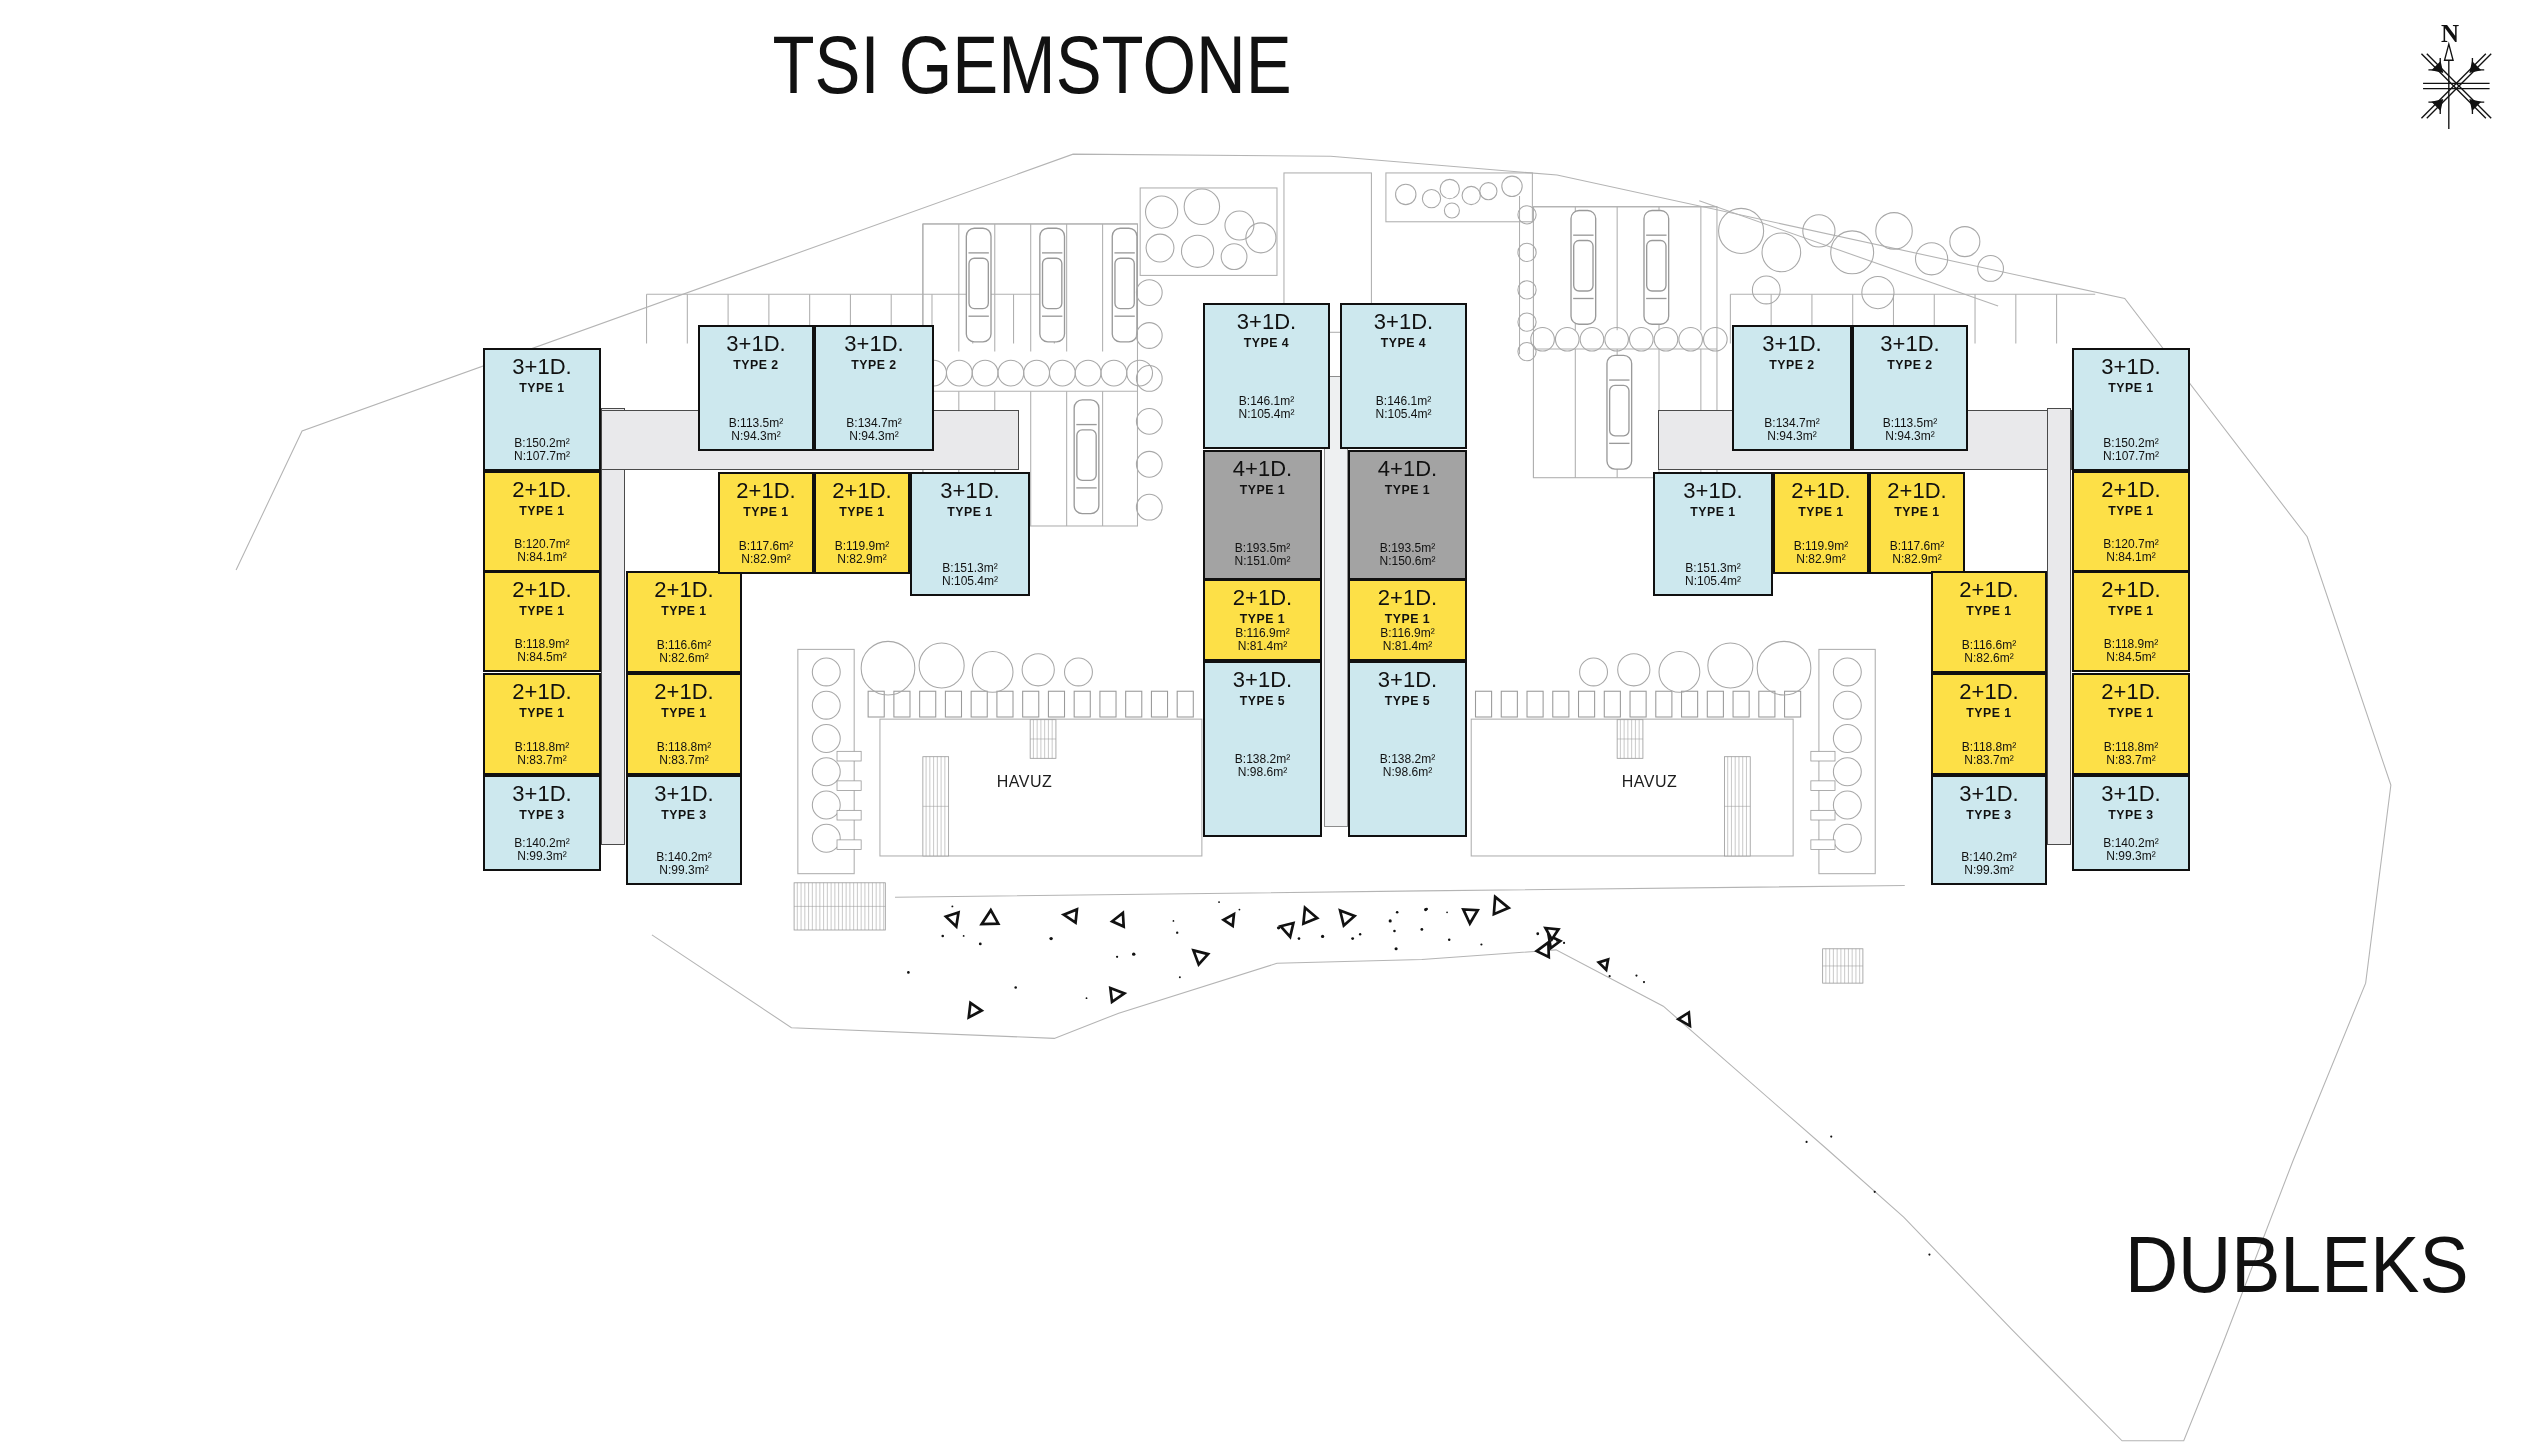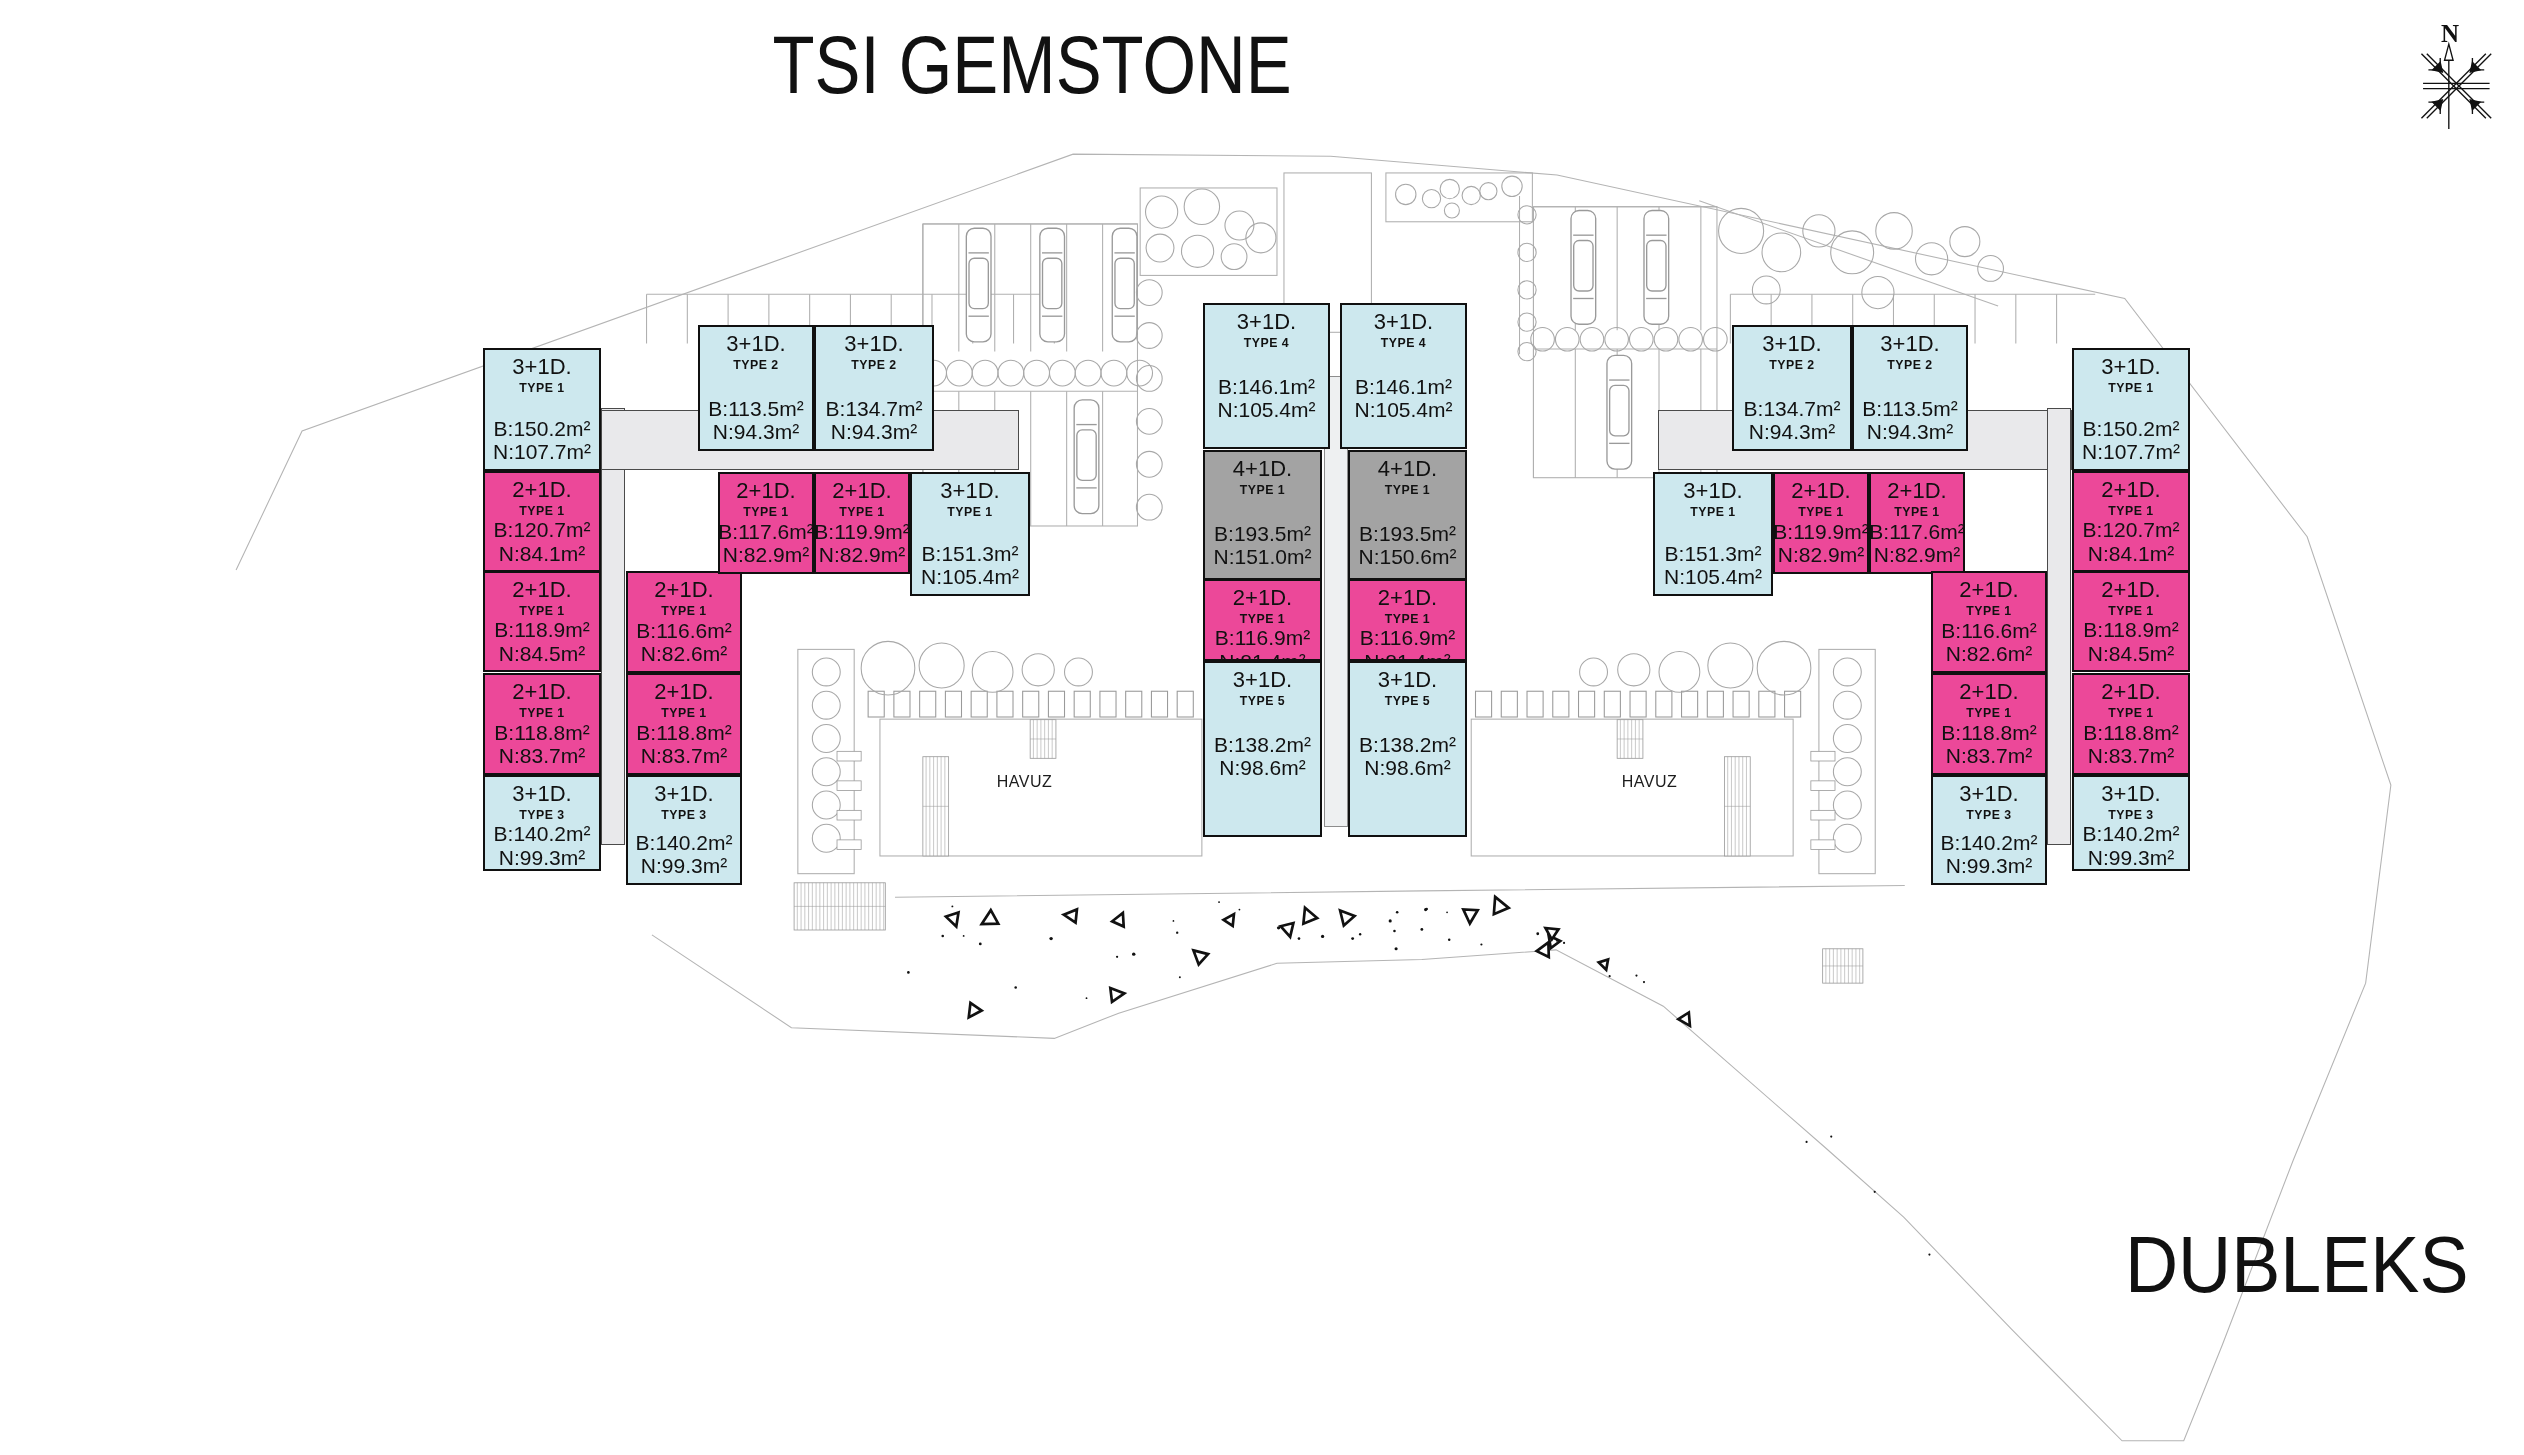--- a/index.html
+++ b/index.html
@@ -3,27 +3,27 @@
 <meta charset="utf-8">
 <style>
   html,body{margin:0;padding:0;background:#fff;}
   #canvas{position:relative;width:2525px;height:1456px;background:#ffffff;overflow:hidden;
           font-family:"Liberation Sans","DejaVu Sans",sans-serif;color:#111;}
   #decor-svg{position:absolute;left:0;top:0;z-index:1;}
   .corridor{position:absolute;background:#e9e9eb;border:1.1px solid #4a4a4a;box-sizing:border-box;z-index:2;}
   .center-gap{background:#eef0f1;border:1.1px solid #8d8d8d;}
   .unit{position:absolute;box-sizing:border-box;border:2.7px solid #101010;z-index:3;}
   .fill-blue{background:#cde8ee;}
-  .fill-green{background:#ec4899;}
+  .fill-green{background:#fde047;}
   .fill-gray{background:#a3a3a3;}
   .u-inner{display:flex;flex-direction:column;align-items:center;width:100%;height:100%;
            max-height:122px;padding:6.4px 1.1px 5.4px;box-sizing:border-box;}
   .u-title{font-size:22px;line-height:1;white-space:nowrap;}
   .u-type{font-size:12.3px;margin-top:2.7px;letter-spacing:0.5px;white-space:nowrap;font-weight:bold;}
-  .u-areas{margin-top:auto;text-align:center;font-size:21px;line-height:1.12;white-space:nowrap;}
+  .u-areas{margin-top:auto;text-align:center;font-size:12px;line-height:1.12;white-space:nowrap;}
   #title{position:absolute;left:0;right:461px;top:18px;text-align:center;font-size:82px;z-index:5;}
   #title span{display:inline-block;transform:scaleX(.84);transform-origin:center;}
   #dubleks{position:absolute;left:2109px;top:1219px;width:376px;text-align:center;font-size:80px;z-index:5;}
   #dubleks span{display:inline-block;transform:scaleX(.92);transform-origin:center;}
   .pool-label{position:absolute;width:107px;text-align:center;font-size:16px;letter-spacing:0.5px;
               color:#1c1c1c;z-index:4;}
   #compass-n{position:absolute;left:2434px;top:20.4px;width:32px;text-align:center;
              font-family:"Liberation Serif","DejaVu Serif",serif;font-weight:bold;font-size:25px;z-index:5;}
 </style>
 </head>

